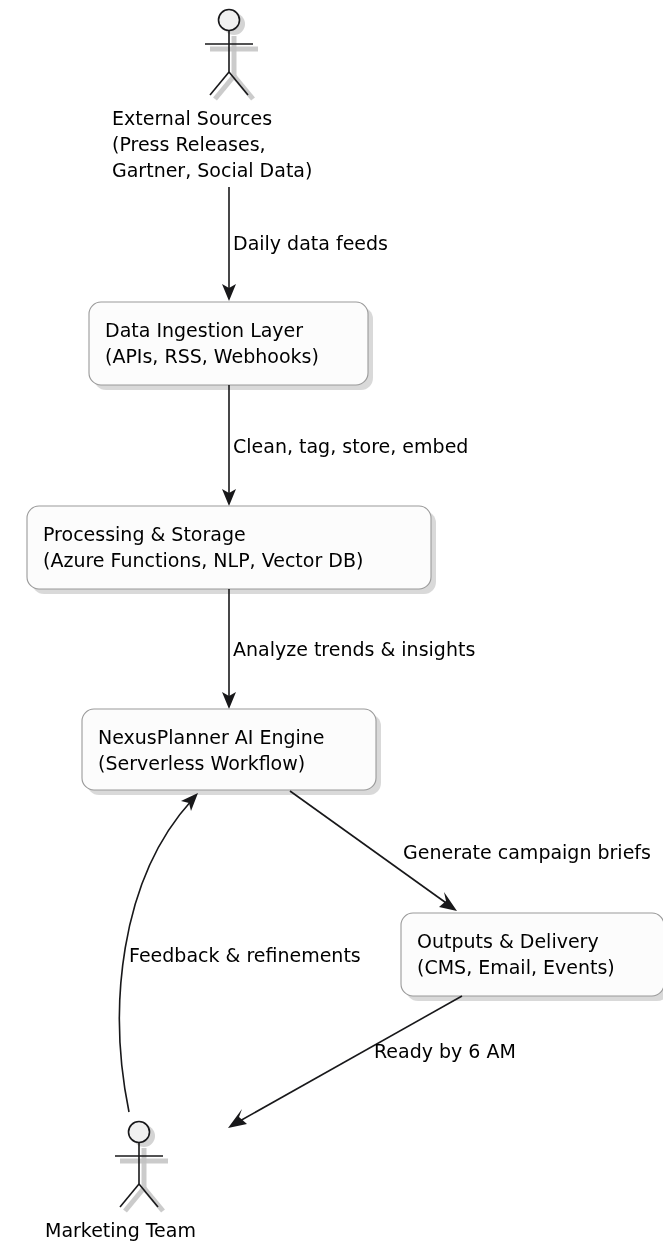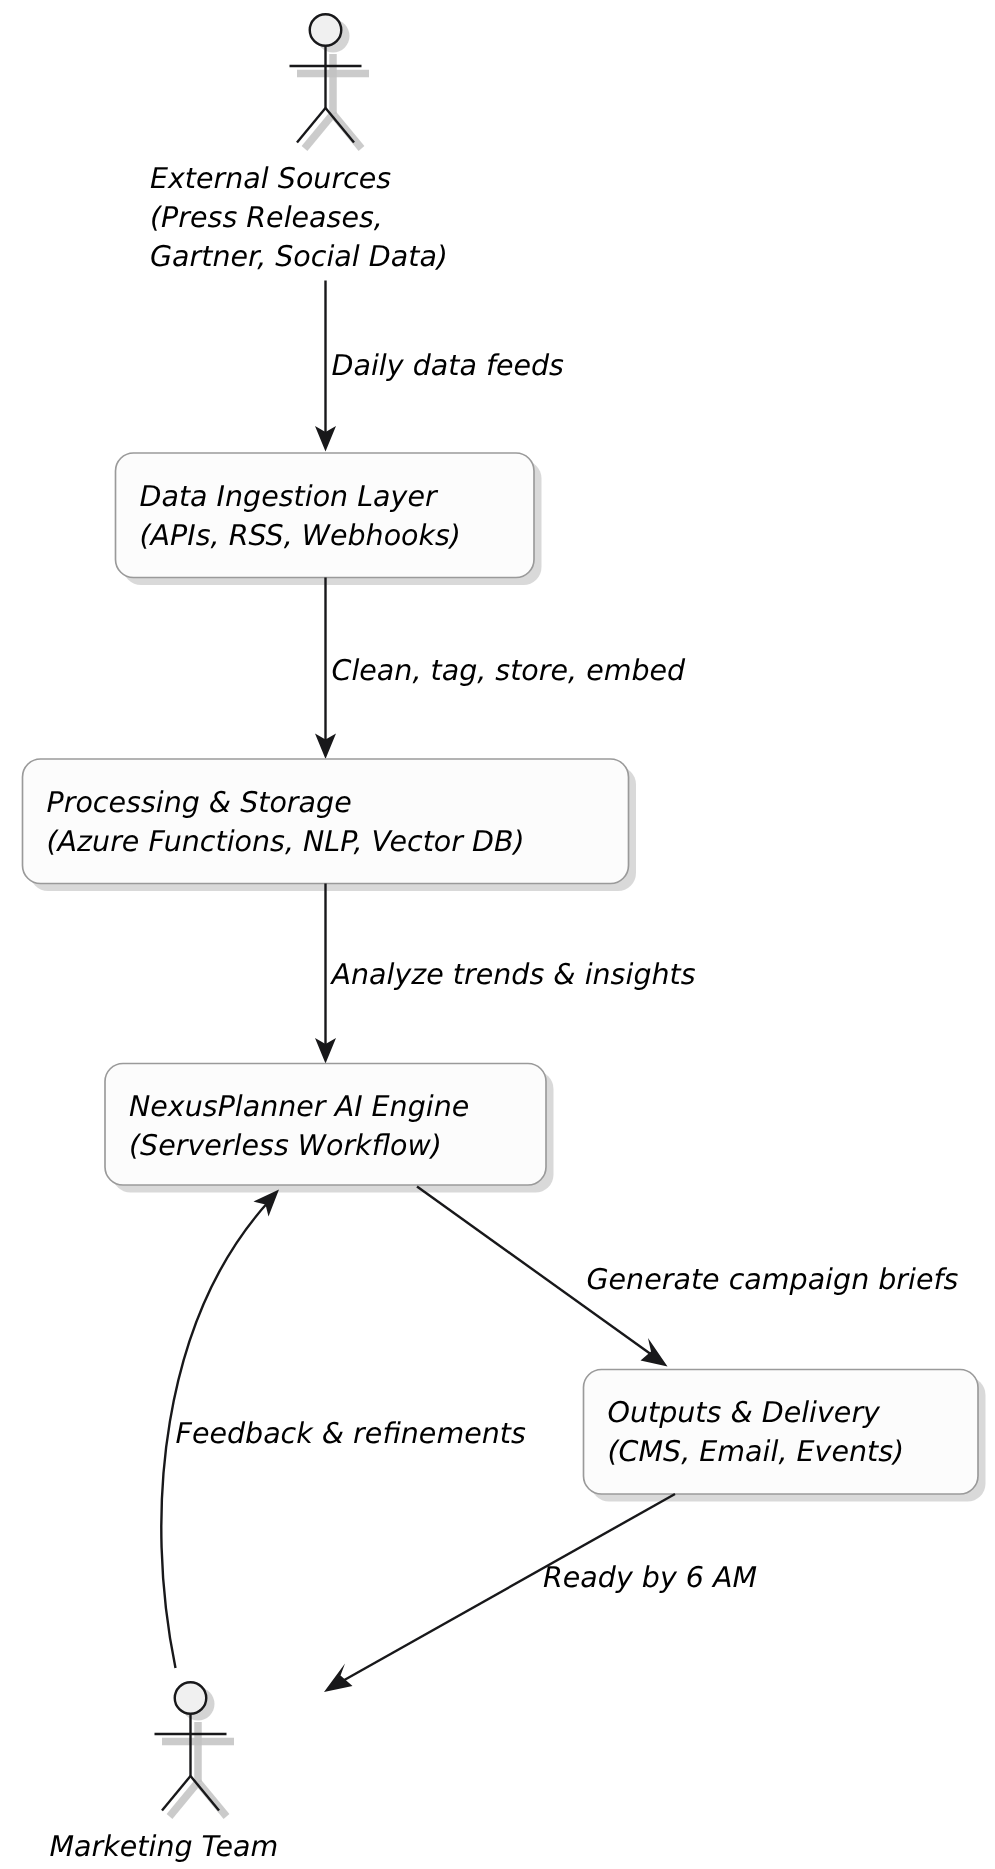--- a/index.html
+++ b/index.html
@@ -11,25 +11,24 @@
   body {
     font-family: "DejaVu Sans", sans-serif;
     width: 663px;
     height: 1246px;
     position: relative;
     overflow: hidden;
     color: #000000;
   }
   #diagram-root {
     position: absolute;
-    left: 4px;
+    left: 16px;
     top: 0;
     width: 608px;
     height: 1246px;
-    font-style: italic;
   }
   svg.diagram-svg {
     position: absolute;
     left: 0;
     top: 0;
     width: 663px;
     height: 1246px;
     display: block;
   }
   .node-label, .edge-label, .actor-label {

